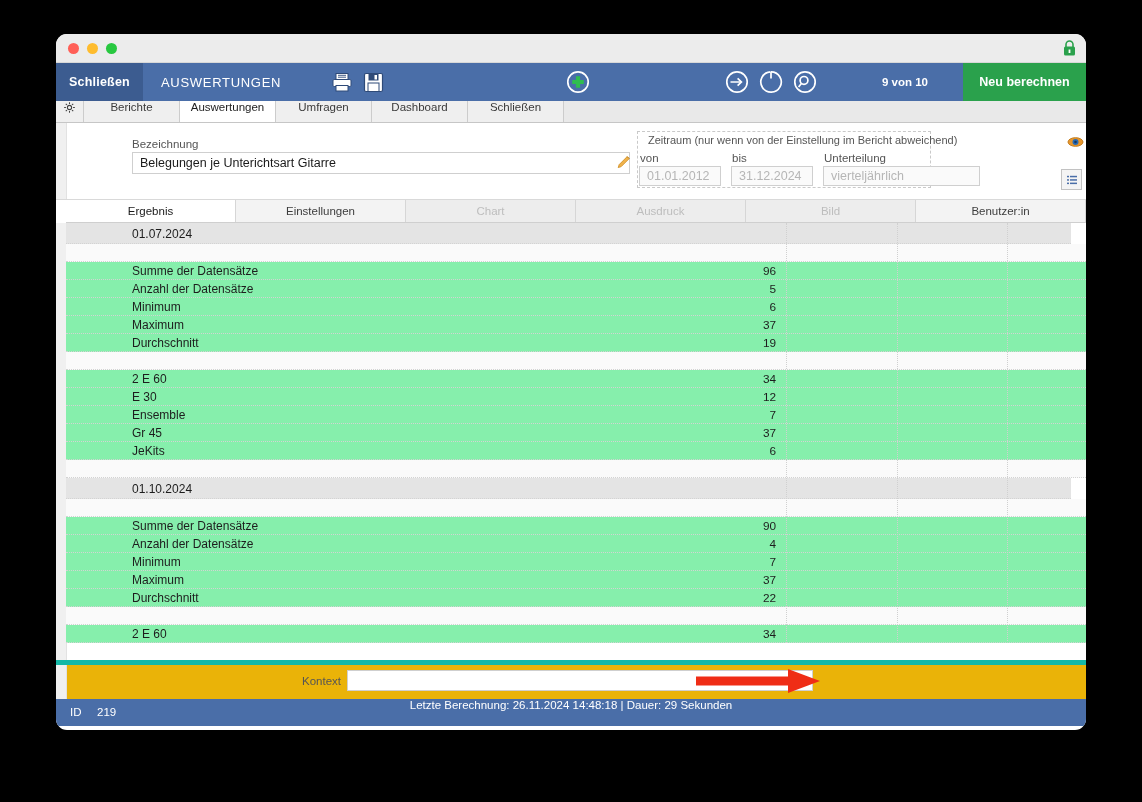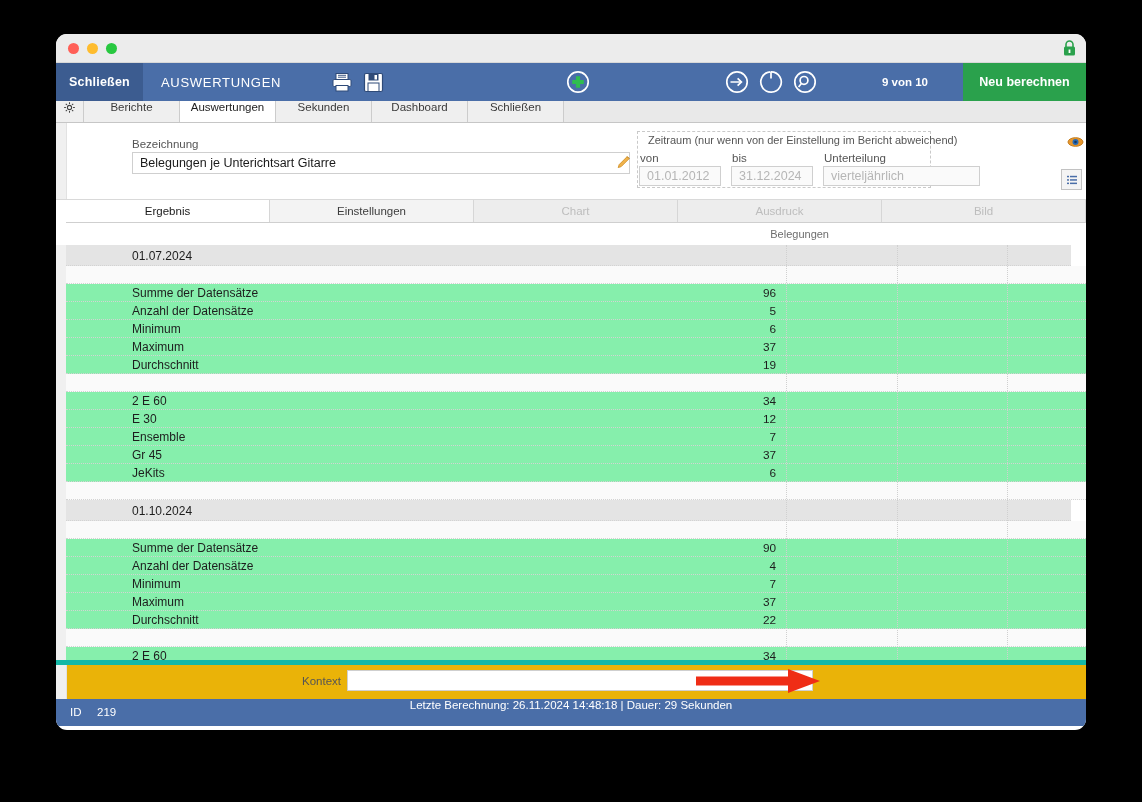--- a/index.html
+++ b/index.html
@@ -326,21 +326,21 @@
         </g>
       </svg>
     </div>
     <div class="modtab w1">
         <span>Berichte</span>
       </div>
     <div class="modtab w1 active">
         <span>Auswertungen</span>
       </div>
     <div class="modtab w1">
-        <span>Sekunden</span>
+        <span>Umfragen</span>
       </div>
     <div class="modtab w1">
         <span>Dashboard</span>
       </div>
     <div class="modtab w1">
         <span>Schließen</span>
       </div>
   </div>
 
   <div class="formarea">
@@ -398,27 +398,27 @@
       </div>
     <div class="restab disabled">
         <span>Chart</span>
       </div>
     <div class="restab disabled">
         <span>Ausdruck</span>
       </div>
     <div class="restab disabled">
         <span>Bild</span>
       </div>
+    <div class="restab">
+        <span>Benutzer:in</span>
+      </div>
   </div>
 
   <div class="tablewrap">
     <div class="left-gutter"></div>
-    <div class="colhdr">
-      <div class="ch" style="left:663px; width:110px; text-align:right;">Belegungen</div>
-    </div>
     <div class="grid" id="grid">
         <div class="row group" style="width: 1005px;">
           <span class="c-label">01.07.2024</span>
           <span class="c-value"></span>
         </div>
         <div class="row blank">
           <span class="c-label"></span>
           <span class="c-value"></span>
         </div>
         <div class="row">

